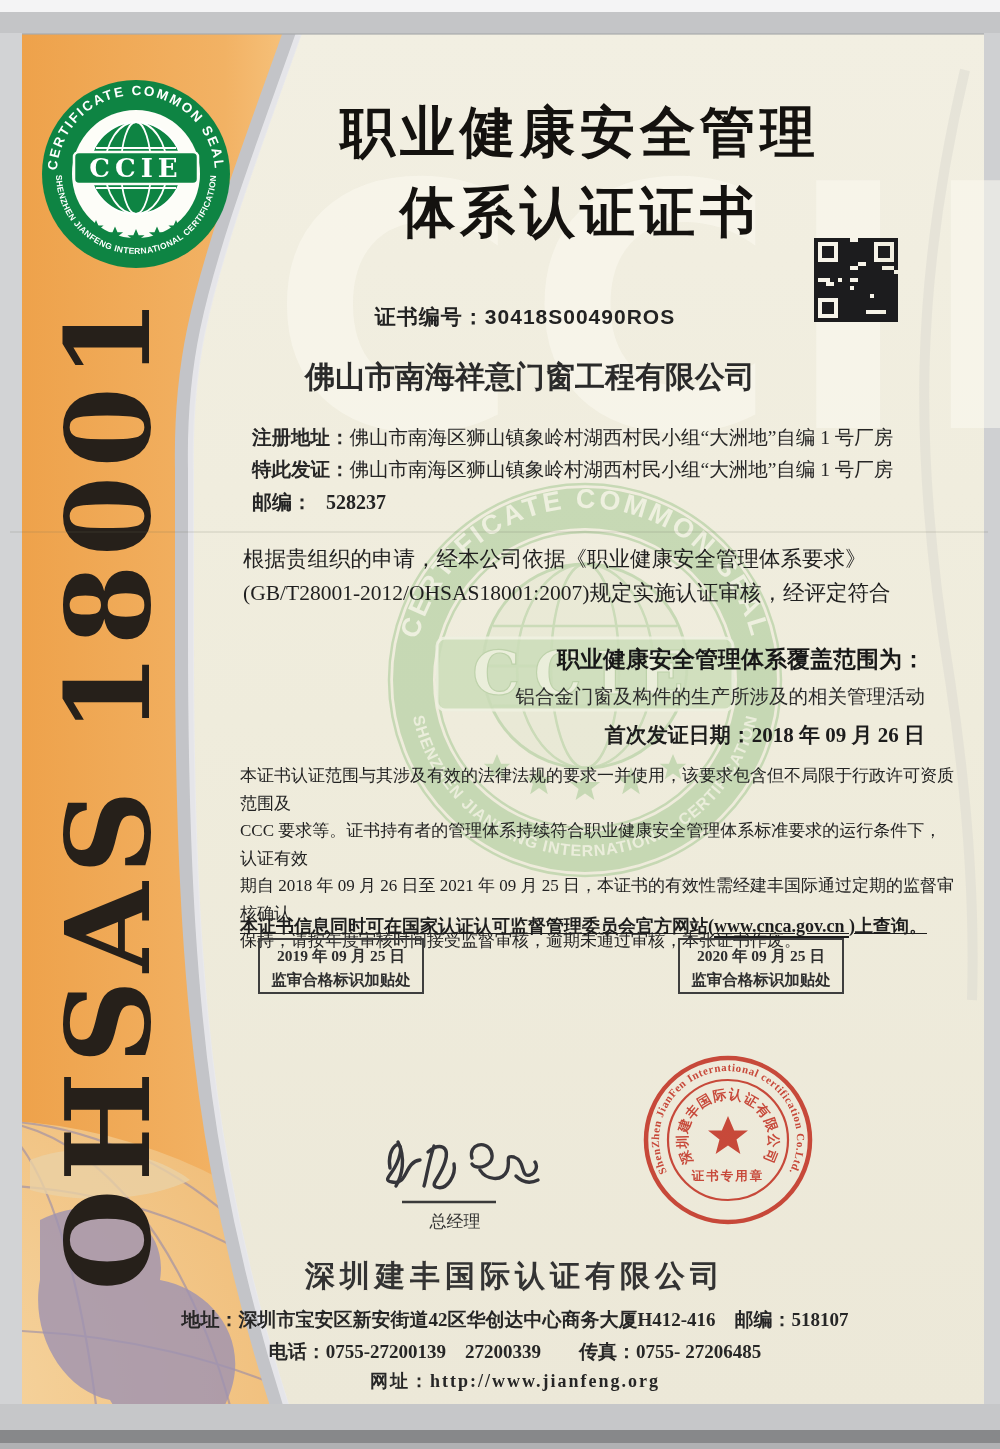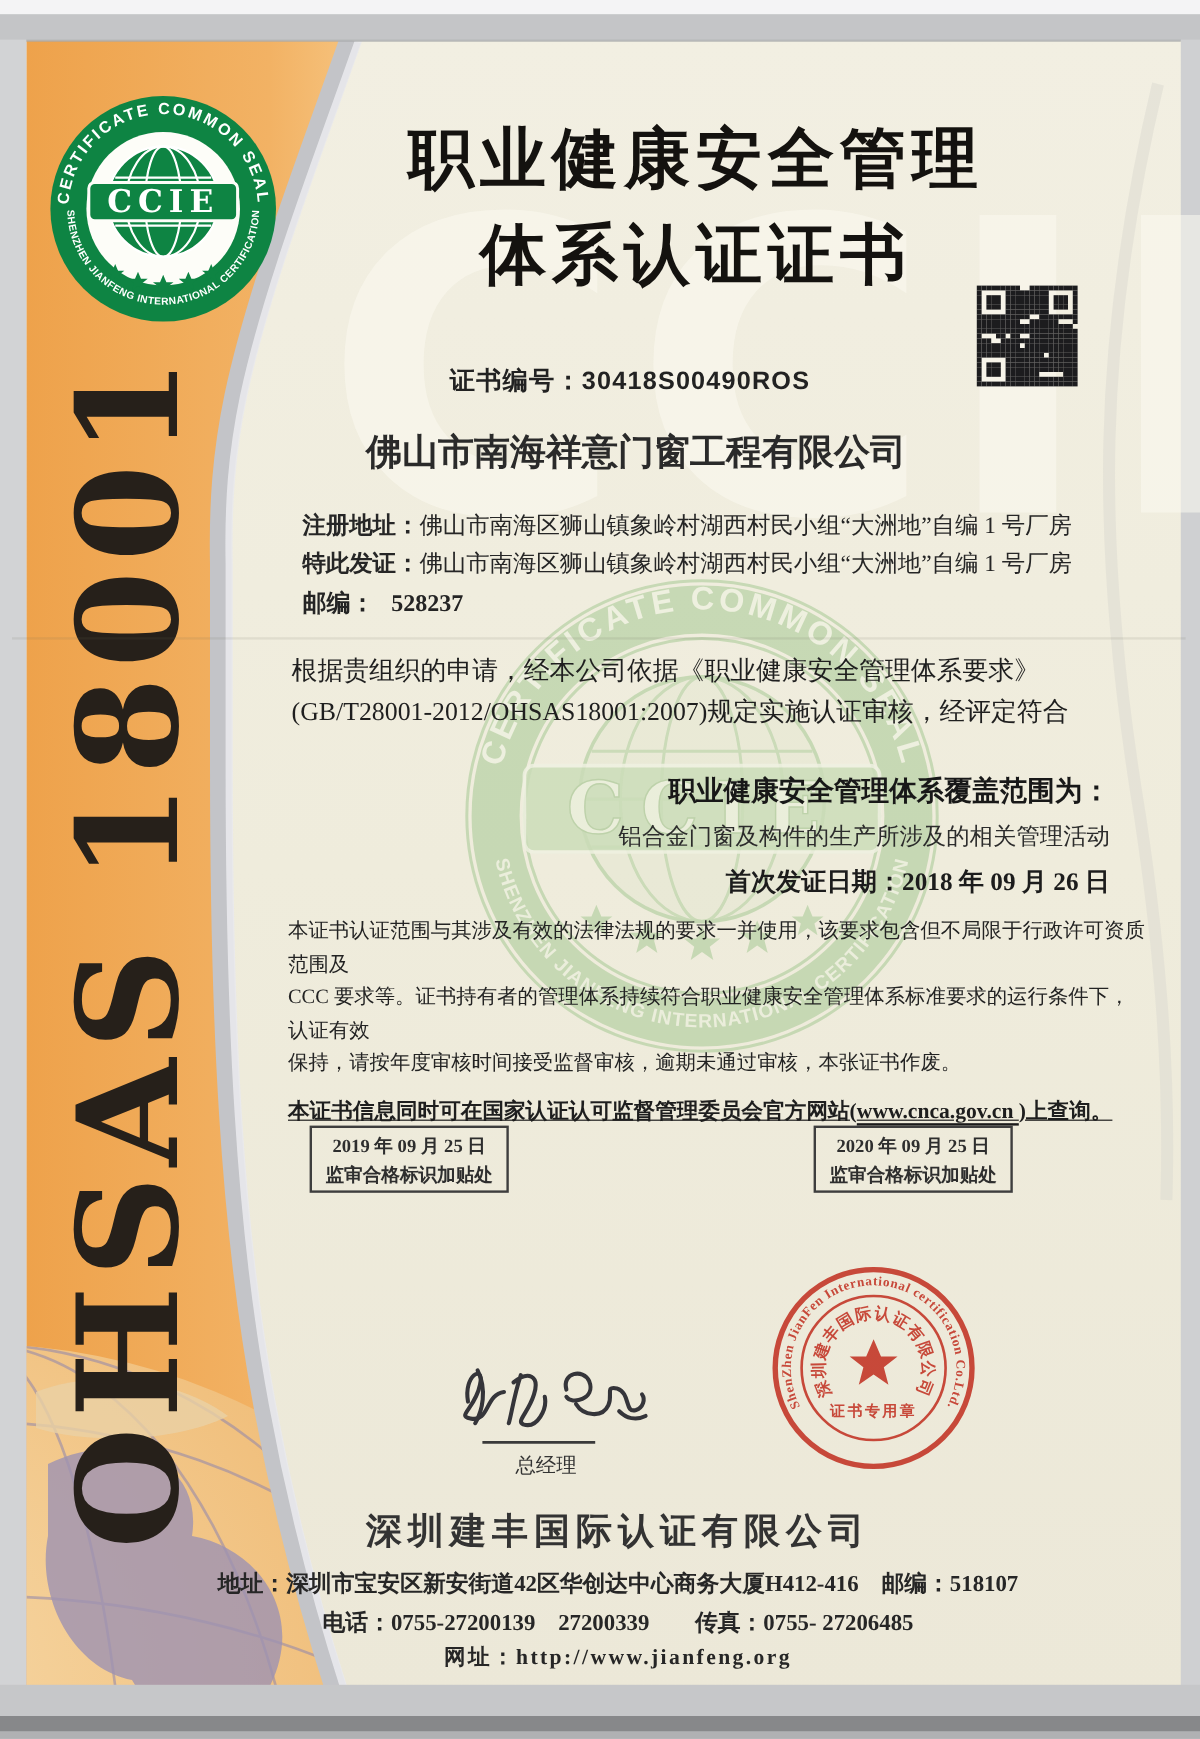--- a/index.html
+++ b/index.html
@@ -586,20 +586,21 @@
     <div>(GB/T28001-2012/OHSAS18001:2007)规定实施认证审核，经评定符合</div>
   </div>
 
   <div class="abs txt center-line scope-head">职业健康安全管理体系覆盖范围为：</div>
   <div class="abs txt center-line scope-txt">铝合金门窗及构件的生产所涉及的相关管理活动</div>
   <div class="abs txt center-line issue-date">首次发证日期：2018 年 09 月 26 日</div>
 
   <div class="abs txt fine">
     <div>本证书认证范围与其涉及有效的法律法规的要求一并使用，该要求包含但不局限于行政许可资质范围及</div>
     <div>CCC 要求等。证书持有者的管理体系持续符合职业健康安全管理体系标准要求的运行条件下，认证有效</div>
+    <div>期自 2018 年 09 月 26 日至 2021 年 09 月 25 日，本证书的有效性需经建丰国际通过定期的监督审核确认</div>
     <div>保持，请按年度审核时间接受监督审核，逾期未通过审核，本张证书作废。</div>
   </div>
 
   <div class="abs txt info" style="top:914px;text-decoration:underline;">
     <span>本证书信息同时可在国家认证认可监督管理委员会官方网站(</span><span class="ulink">www.cnca.gov.cn </span><span>)上查询。</span>
   </div>
 
   <div class="abs txt stickbox" style="left:258px;top:938px;">
     <div>2019 年 09 月 25 日</div>
     <div>监审合格标识加贴处</div>

